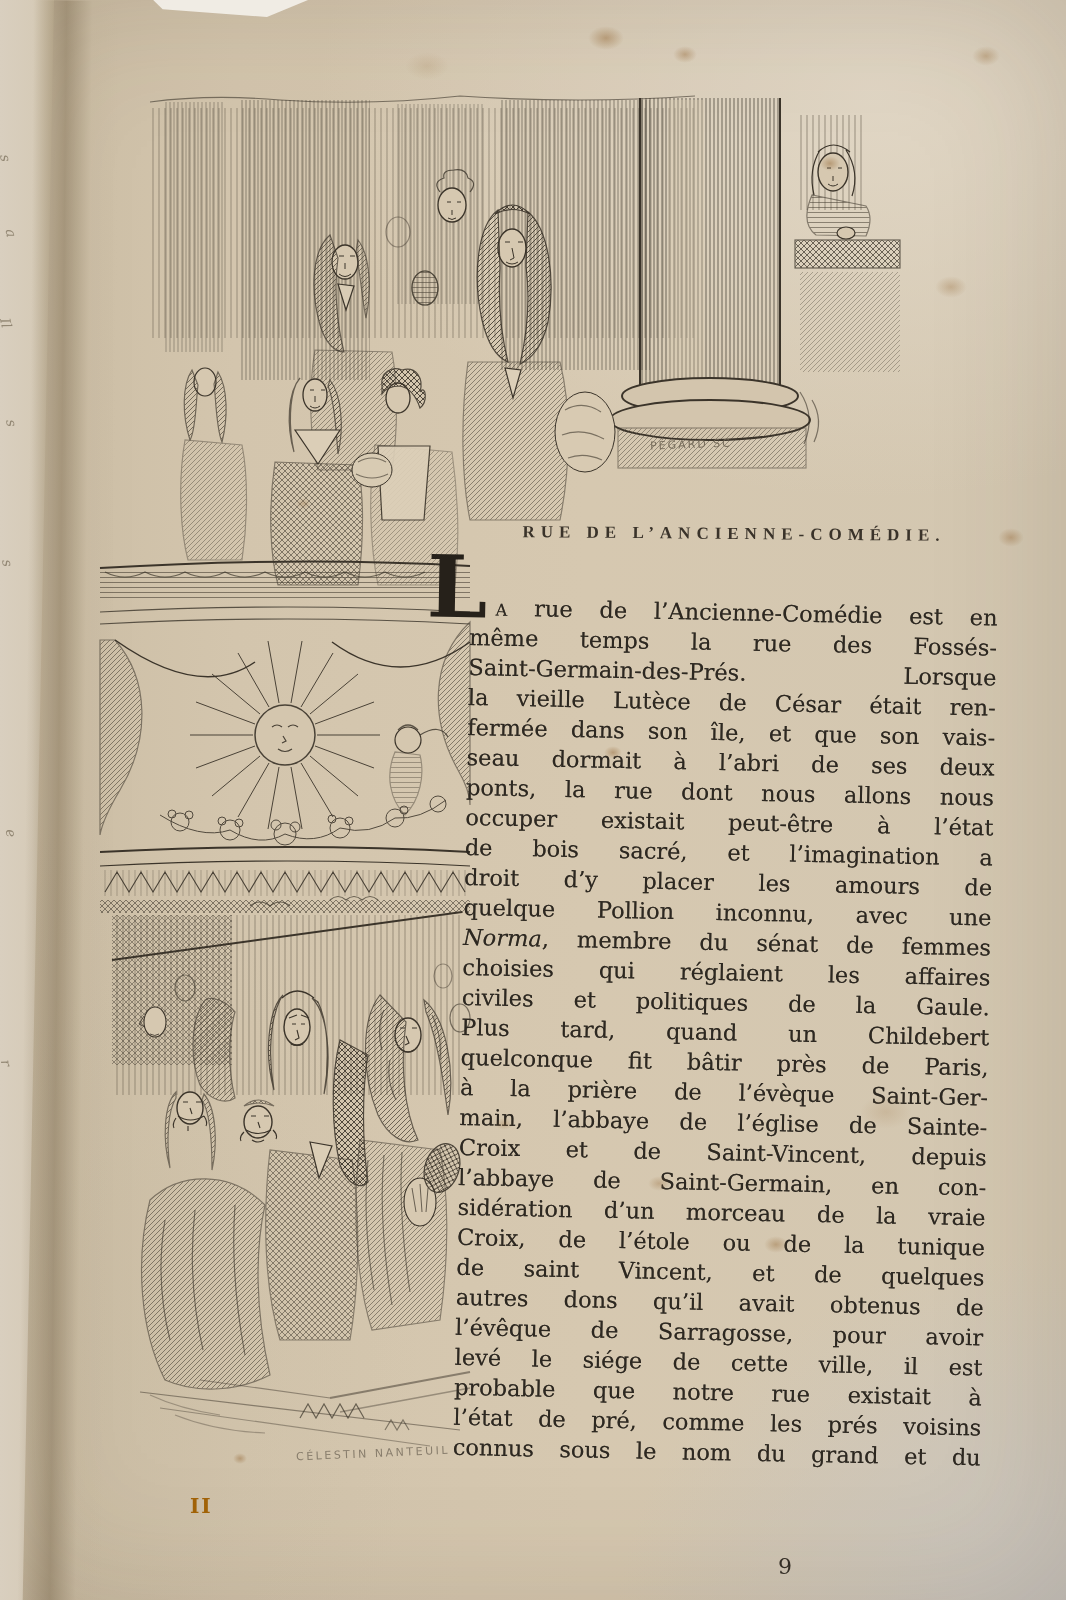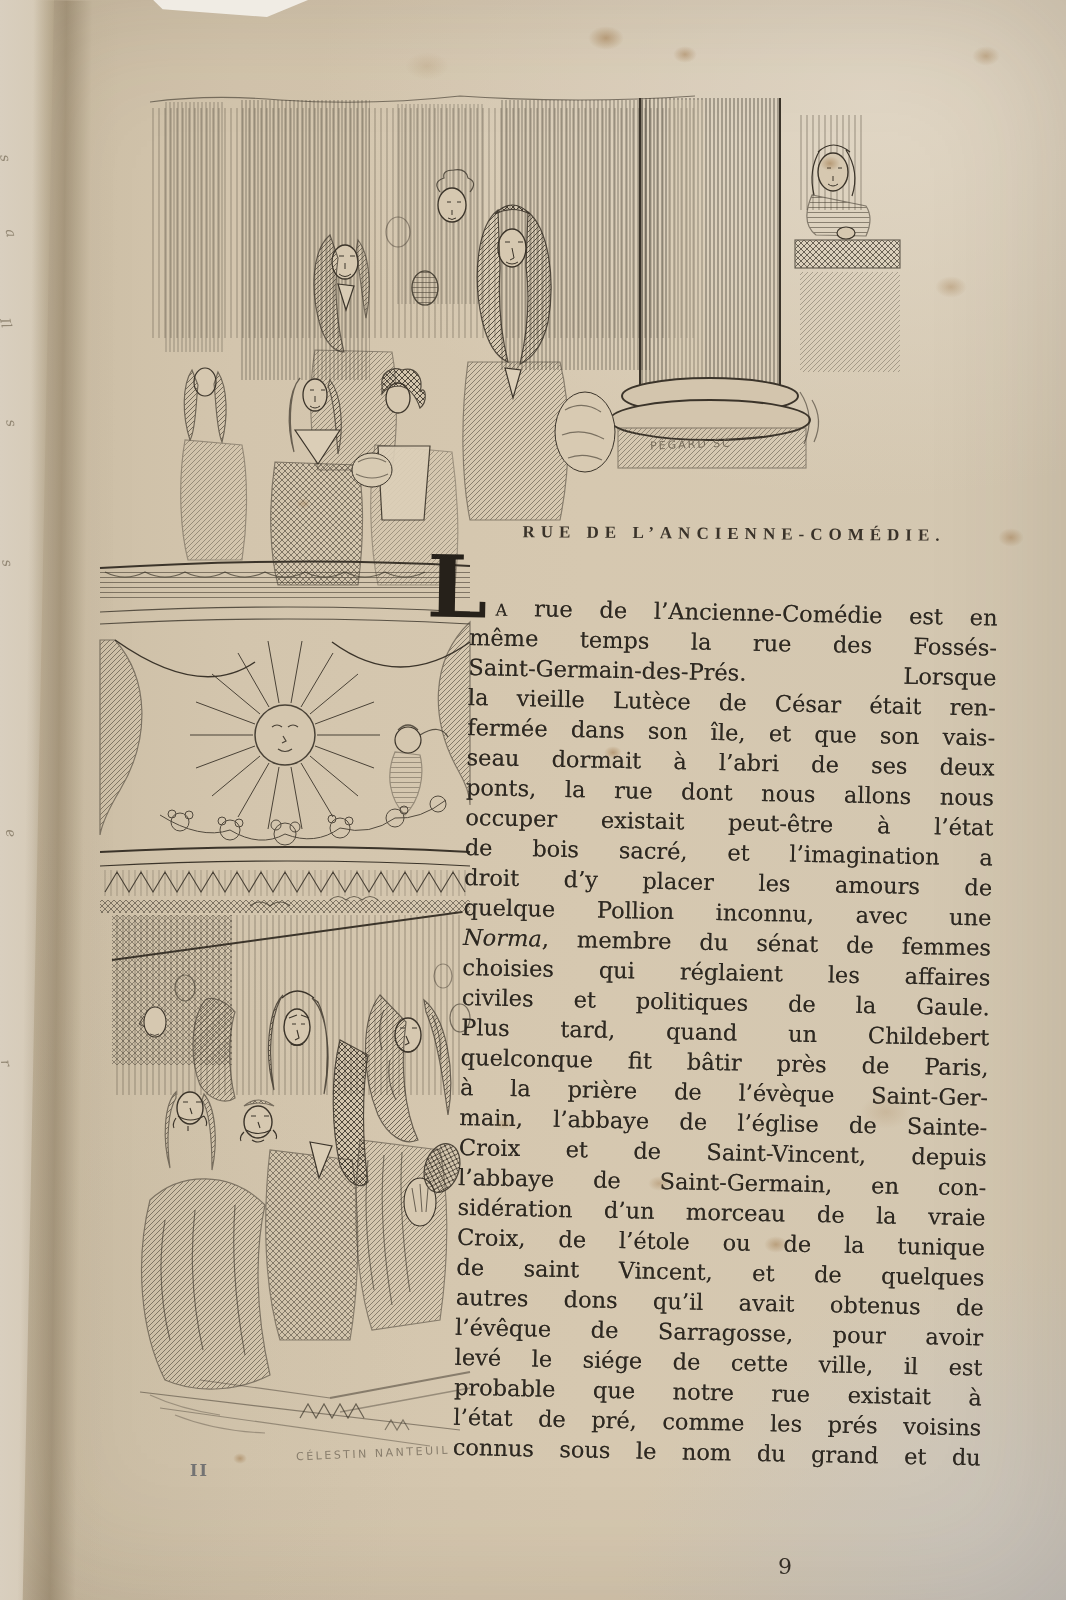--- a/index.html
+++ b/index.html
@@ -31,22 +31,22 @@
     text-shadow:0 0 .4px rgba(45,40,33,.6);}
   .tl{height:30px;text-align:justify;text-align-last:justify;}
   .tl.first{padding-left:26px;}
   .sc{font-size:.72em;}
   .it{font-style:italic;}
   .caption{position:absolute;font-family:"DejaVu Sans",sans-serif;white-space:nowrap;}
   .caption-top{left:650px;top:438px;font-size:11px;letter-spacing:2px;color:#6f6554;
     transform:rotate(-2deg);opacity:.9;}
   .caption-bottom{left:296px;top:1447px;font-size:11px;letter-spacing:2.5px;color:#7b7161;
     transform:rotate(-2.5deg);opacity:.85;}
-  .sig-mark{position:absolute;left:190px;top:1461px;font-size:16px;font-weight:700;
-    letter-spacing:2px;color:#737373;}
+  .sig-mark{position:absolute;left:190px;top:1494px;font-size:20px;font-weight:700;
+    letter-spacing:2px;color:#a16207;}
   .page-num{position:absolute;left:778px;top:1554px;font-size:22px;color:#332d25;}
   .spot{position:absolute;border-radius:50%;pointer-events:none;}
   .ghosts span{position:absolute;color:rgba(100,88,66,.6);font-size:14px;
     font-style:italic;transform:rotate(78deg);}
 </style>
 </head>
 <body>
 
 <div id="stage">
   <div class="scan"></div>

